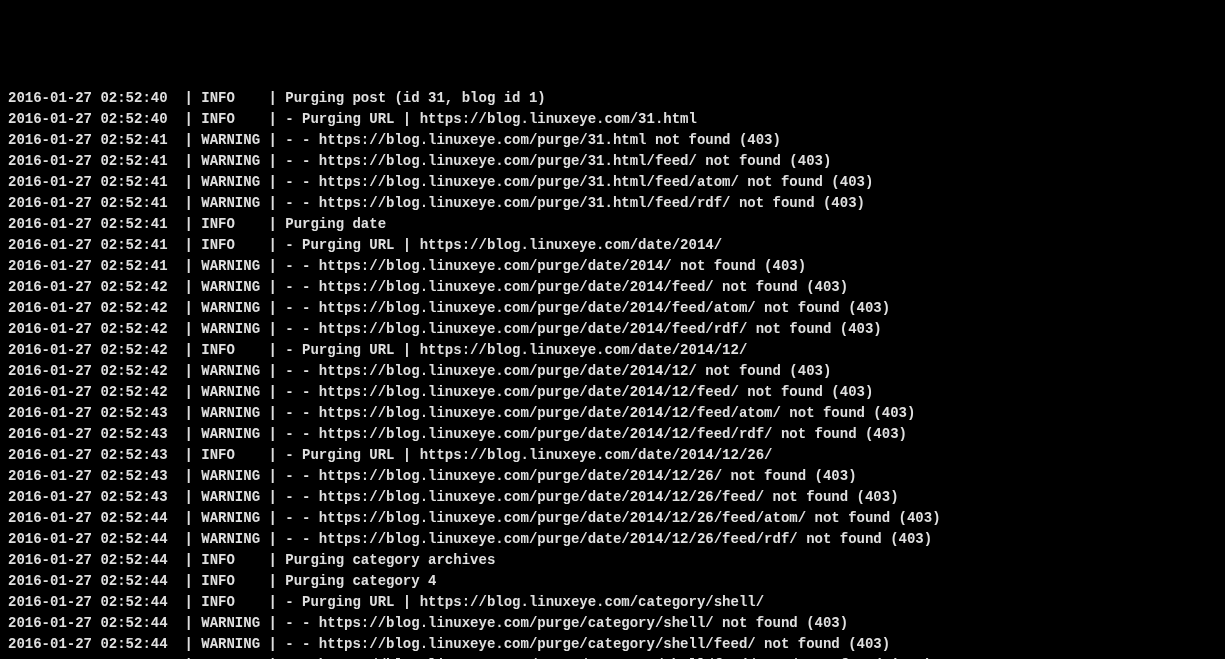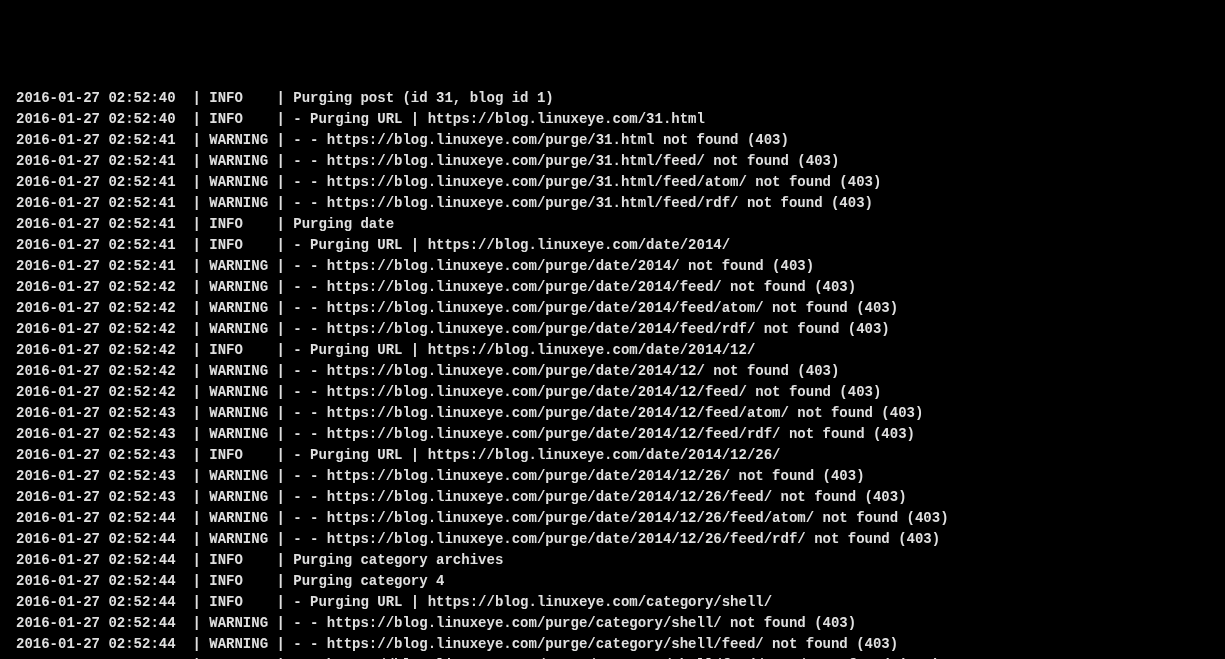--- a/index.html
+++ b/index.html
@@ -13,21 +13,20 @@
       font-family: "Courier New", Courier, monospace;
       font-size: 14px;
       line-height: 1.5;
       padding: 4px 8px;
       white-space: pre;
       overflow-x: auto;
       font-weight: bold;
     }
     .log-line {
       display: block;
-      margin-left: 8px;
     }
   </style>
 </head>
 <body>
 
 
 
 <div id="terminal-output"><span class="log-line">2016-01-27 02:52:40  | INFO    | Purging post (id 31, blog id 1)</span><span class="log-line">2016-01-27 02:52:40  | INFO    | - Purging URL | https://blog.linuxeye.com/31.html</span><span class="log-line">2016-01-27 02:52:41  | WARNING | - - https://blog.linuxeye.com/purge/31.html not found (403)</span><span class="log-line">2016-01-27 02:52:41  | WARNING | - - https://blog.linuxeye.com/purge/31.html/feed/ not found (403)</span><span class="log-line">2016-01-27 02:52:41  | WARNING | - - https://blog.linuxeye.com/purge/31.html/feed/atom/ not found (403)</span><span class="log-line">2016-01-27 02:52:41  | WARNING | - - https://blog.linuxeye.com/purge/31.html/feed/rdf/ not found (403)</span><span class="log-line">2016-01-27 02:52:41  | INFO    | Purging date</span><span class="log-line">2016-01-27 02:52:41  | INFO    | - Purging URL | https://blog.linuxeye.com/date/2014/</span><span class="log-line">2016-01-27 02:52:41  | WARNING | - - https://blog.linuxeye.com/purge/date/2014/ not found (403)</span><span class="log-line">2016-01-27 02:52:42  | WARNING | - - https://blog.linuxeye.com/purge/date/2014/feed/ not found (403)</span><span class="log-line">2016-01-27 02:52:42  | WARNING | - - https://blog.linuxeye.com/purge/date/2014/feed/atom/ not found (403)</span><span class="log-line">2016-01-27 02:52:42  | WARNING | - - https://blog.linuxeye.com/purge/date/2014/feed/rdf/ not found (403)</span><span class="log-line">2016-01-27 02:52:42  | INFO    | - Purging URL | https://blog.linuxeye.com/date/2014/12/</span><span class="log-line">2016-01-27 02:52:42  | WARNING | - - https://blog.linuxeye.com/purge/date/2014/12/ not found (403)</span><span class="log-line">2016-01-27 02:52:42  | WARNING | - - https://blog.linuxeye.com/purge/date/2014/12/feed/ not found (403)</span><span class="log-line">2016-01-27 02:52:43  | WARNING | - - https://blog.linuxeye.com/purge/date/2014/12/feed/atom/ not found (403)</span><span class="log-line">2016-01-27 02:52:43  | WARNING | - - https://blog.linuxeye.com/purge/date/2014/12/feed/rdf/ not found (403)</span><span class="log-line">2016-01-27 02:52:43  | INFO    | - Purging URL | https://blog.linuxeye.com/date/2014/12/26/</span><span class="log-line">2016-01-27 02:52:43  | WARNING | - - https://blog.linuxeye.com/purge/date/2014/12/26/ not found (403)</span><span class="log-line">2016-01-27 02:52:43  | WARNING | - - https://blog.linuxeye.com/purge/date/2014/12/26/feed/ not found (403)</span><span class="log-line">2016-01-27 02:52:44  | WARNING | - - https://blog.linuxeye.com/purge/date/2014/12/26/feed/atom/ not found (403)</span><span class="log-line">2016-01-27 02:52:44  | WARNING | - - https://blog.linuxeye.com/purge/date/2014/12/26/feed/rdf/ not found (403)</span><span class="log-line">2016-01-27 02:52:44  | INFO    | Purging category archives</span><span class="log-line">2016-01-27 02:52:44  | INFO    | Purging category 4</span><span class="log-line">2016-01-27 02:52:44  | INFO    | - Purging URL | https://blog.linuxeye.com/category/shell/</span><span class="log-line">2016-01-27 02:52:44  | WARNING | - - https://blog.linuxeye.com/purge/category/shell/ not found (403)</span><span class="log-line">2016-01-27 02:52:44  | WARNING | - - https://blog.linuxeye.com/purge/category/shell/feed/ not found (403)</span><span class="log-line">2016-01-27 02:52:44  | WARNING | - - https://blog.linuxeye.com/purge/category/shell/feed/atom/ not found (403)</span></div>
 
 

